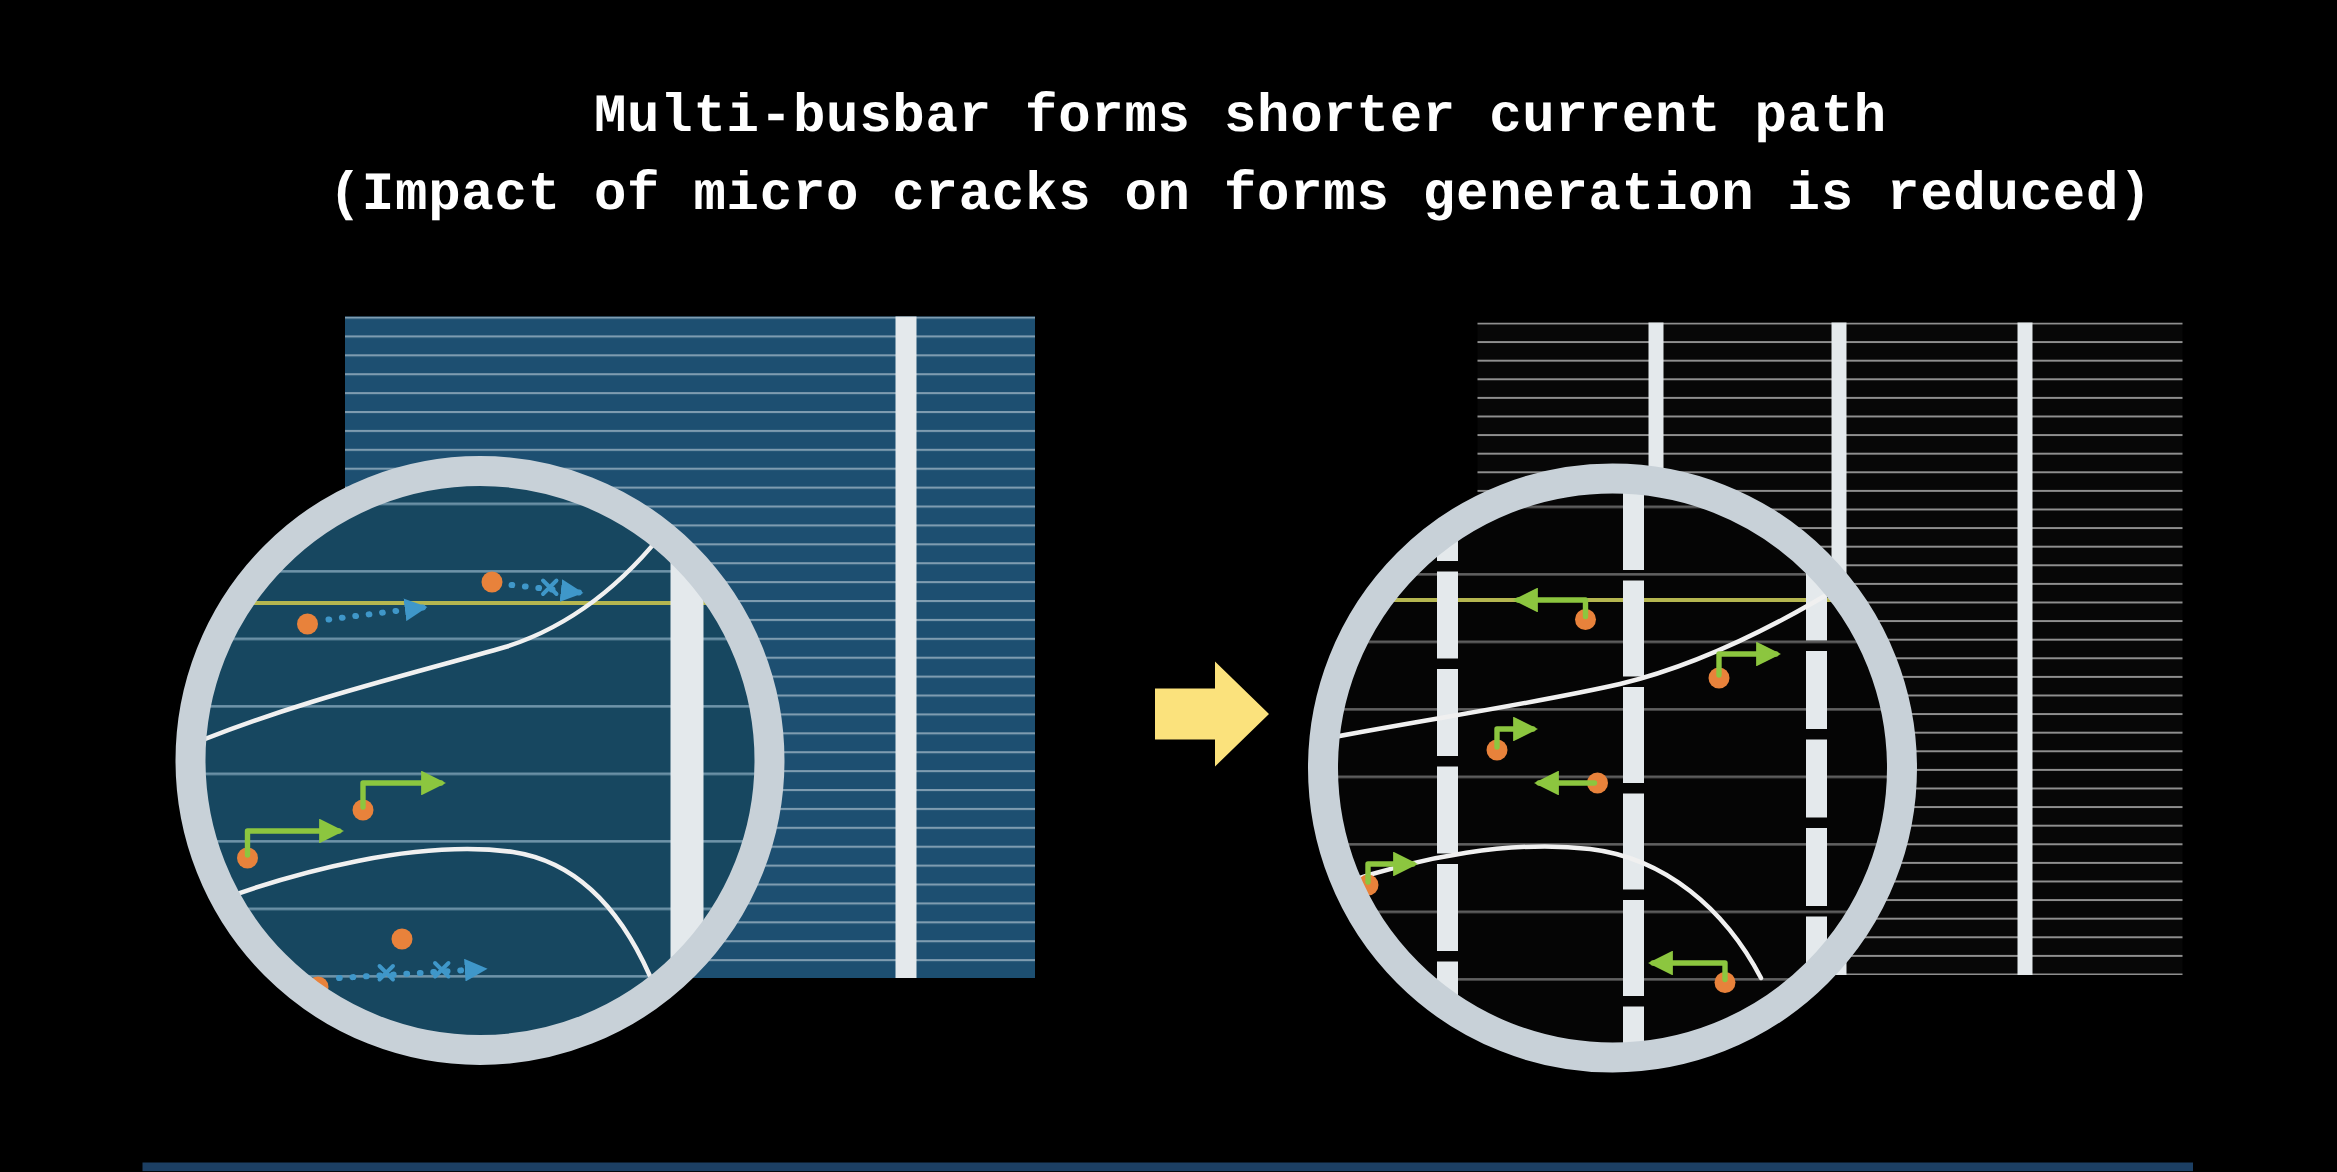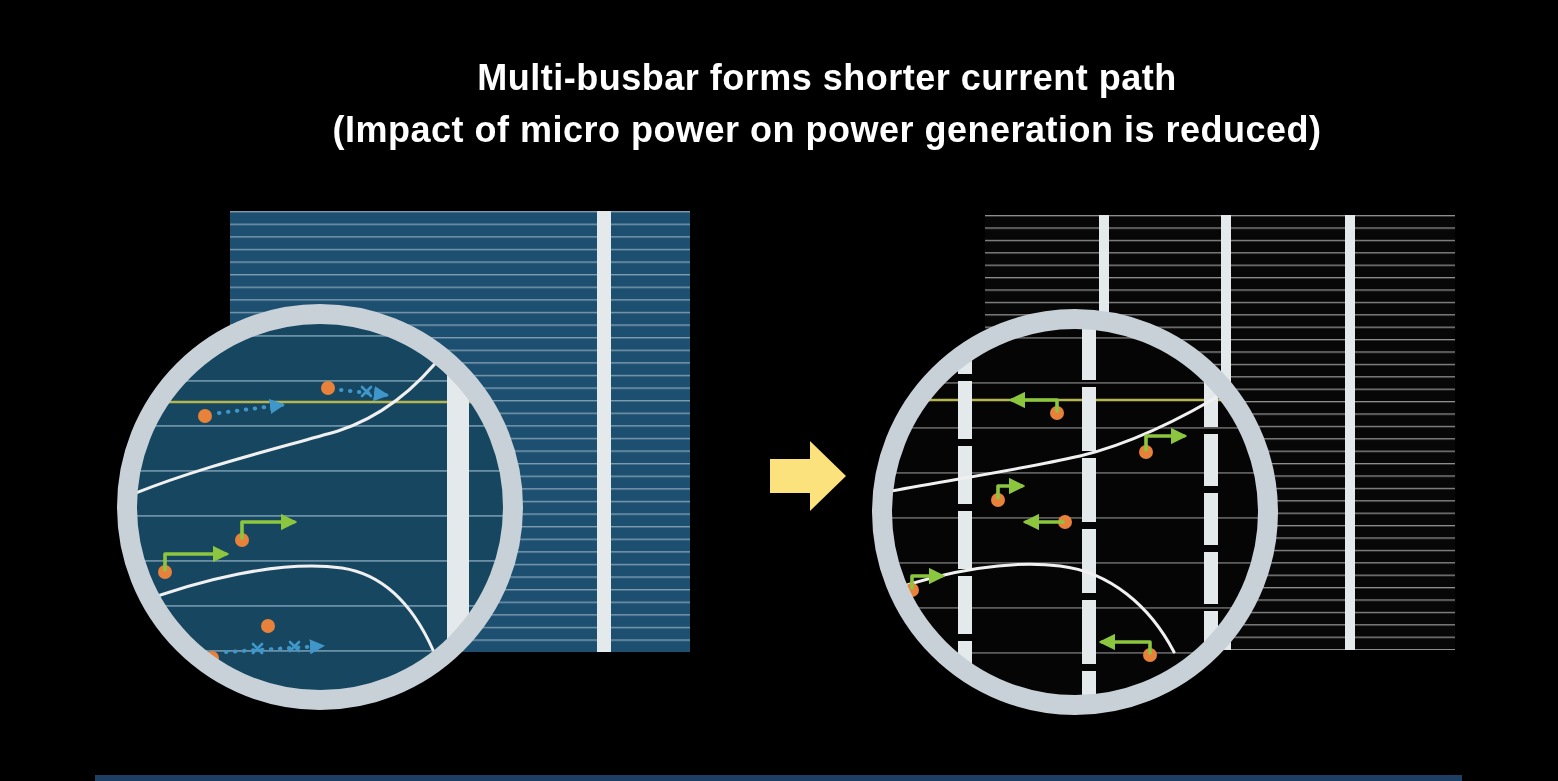--- a/index.html
+++ b/index.html
@@ -6,21 +6,21 @@
     --background:#000; --title-text:#fff;
     --left-cell:#1d4f71; --left-cell-inner:#174760;
     --left-finger:#7e9cb0; --left-finger-inner:#6e93a8;
     --right-cell:#070707; --right-finger:#8f8f8f; --right-finger-inner:#606060;
     --busbar:#e4e9ec; --magnifier-ring:#c8d1d8; --crack:#f0f0f0;
     --transition-arrow:#fbe27c; --long-path:#3f97c9; --short-path:#8cc63f;
     --carrier:#e8823b; --highlight-finger:#b5b650; --bottom-bar:#1c3f63;
   }
   html,body{margin:0;padding:0;background:var(--background);}
   #canvas{position:relative;width:1558px;height:781px;background:var(--background);overflow:hidden;
-          font-family:Liberation Sans, sans-serif;}
+          font-family:Liberation Mono, monospace;}
   #title{position:absolute;top:52px;left:96px;right:0;text-align:center;color:var(--title-text);
          font-weight:700;font-size:36px;line-height:52px;letter-spacing:.5px;}
   #scene{position:absolute;top:0;left:0;}
 
   
   .cell-left{fill:var(--left-cell);}
   .cell-right{fill:var(--right-cell);}
   .finger-left{stroke:var(--left-finger);stroke-width:1.4;}
   .finger-left-mag{stroke:var(--left-finger-inner);stroke-width:1.7;}
   .finger-right{stroke:var(--right-finger);stroke-width:1.3;}
@@ -146,15 +146,15 @@
         <path class="path-short" marker-end="url(#arrowGreen)" d="M1150 653 L1150 642 L1102 642"></path>
       </g>
       <circle cx="1075" cy="512" r="193" class="ring"></circle>
     </g>
 
     <rect x="95" y="775" width="1367" height="6" class="bottom-bar"></rect>
   </svg>
 
   <div id="title">
     <div>Multi-busbar forms shorter current path</div>
-    <div>(Impact of micro power on power generation is reduced)</div>
+    <div>(Impact of micro cracks on forms generation is reduced)</div>
   </div>
 </div>
 
 </body></html>

